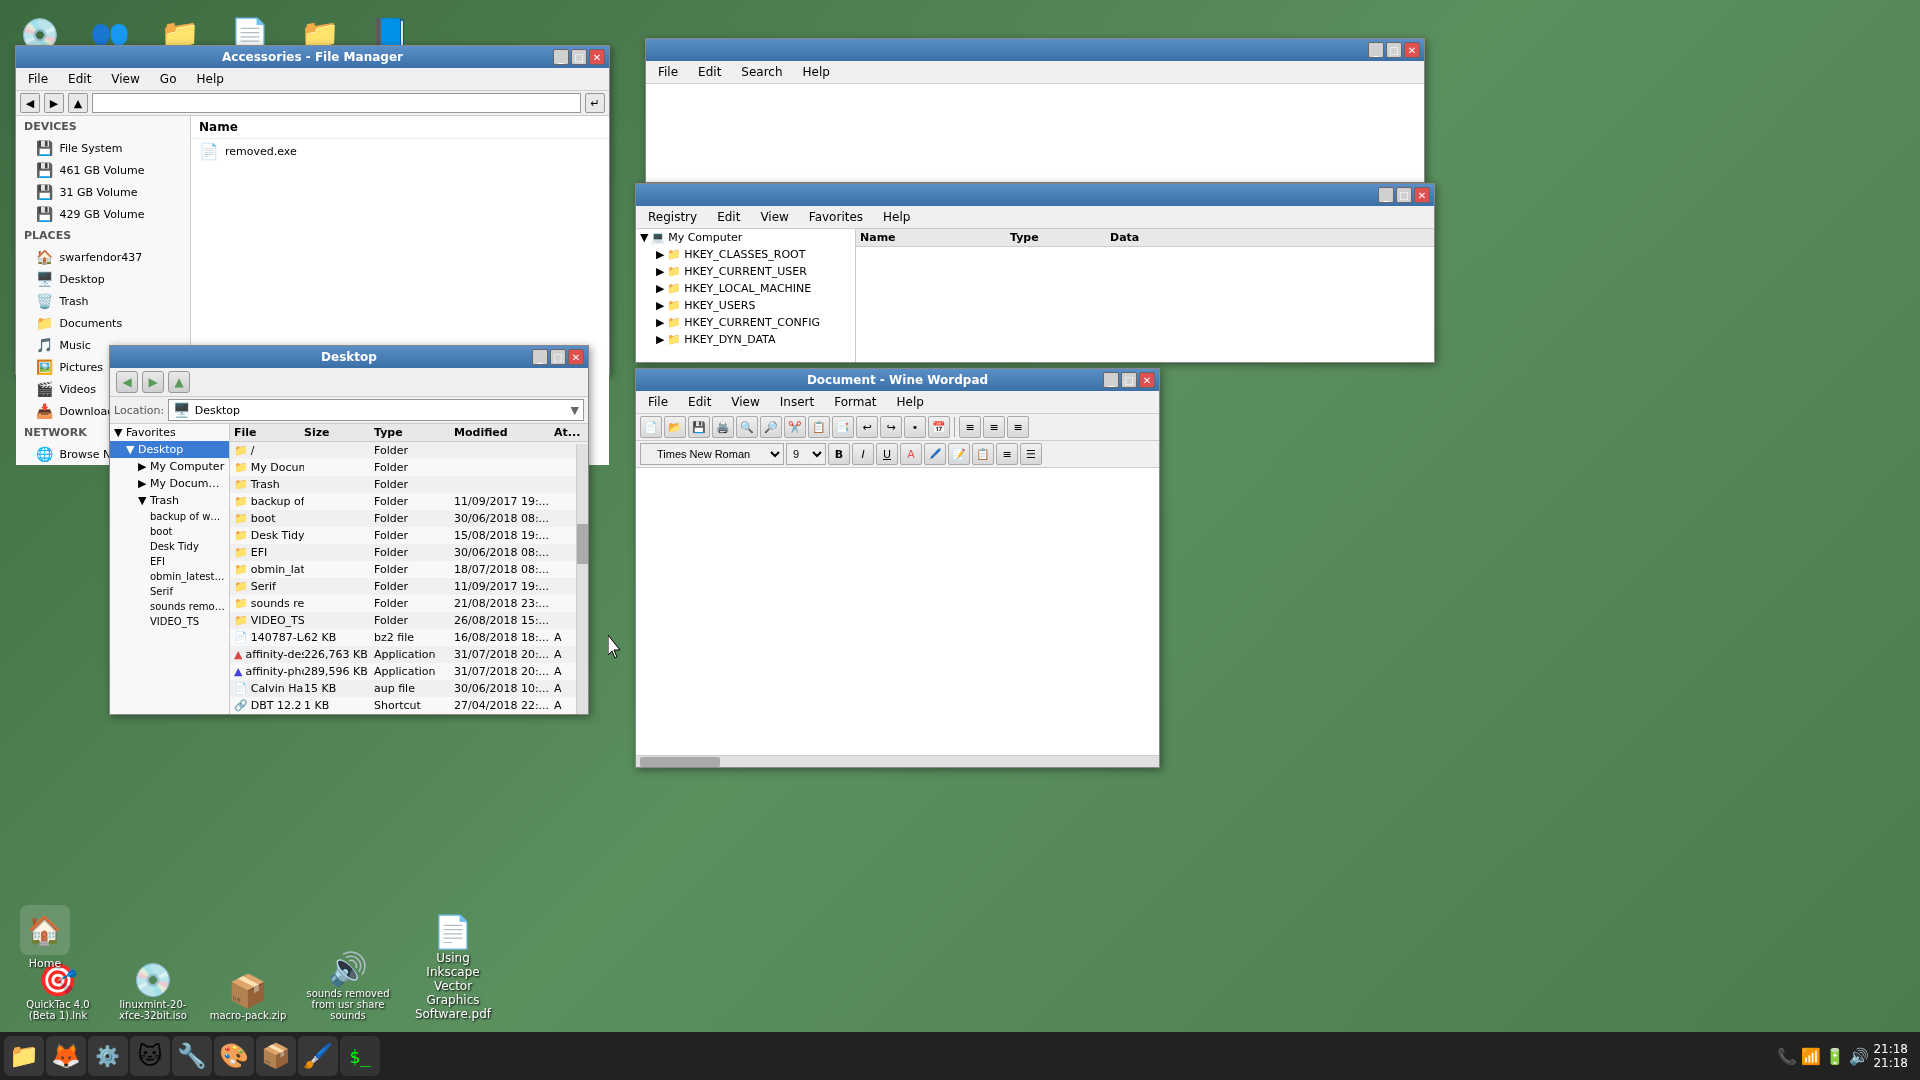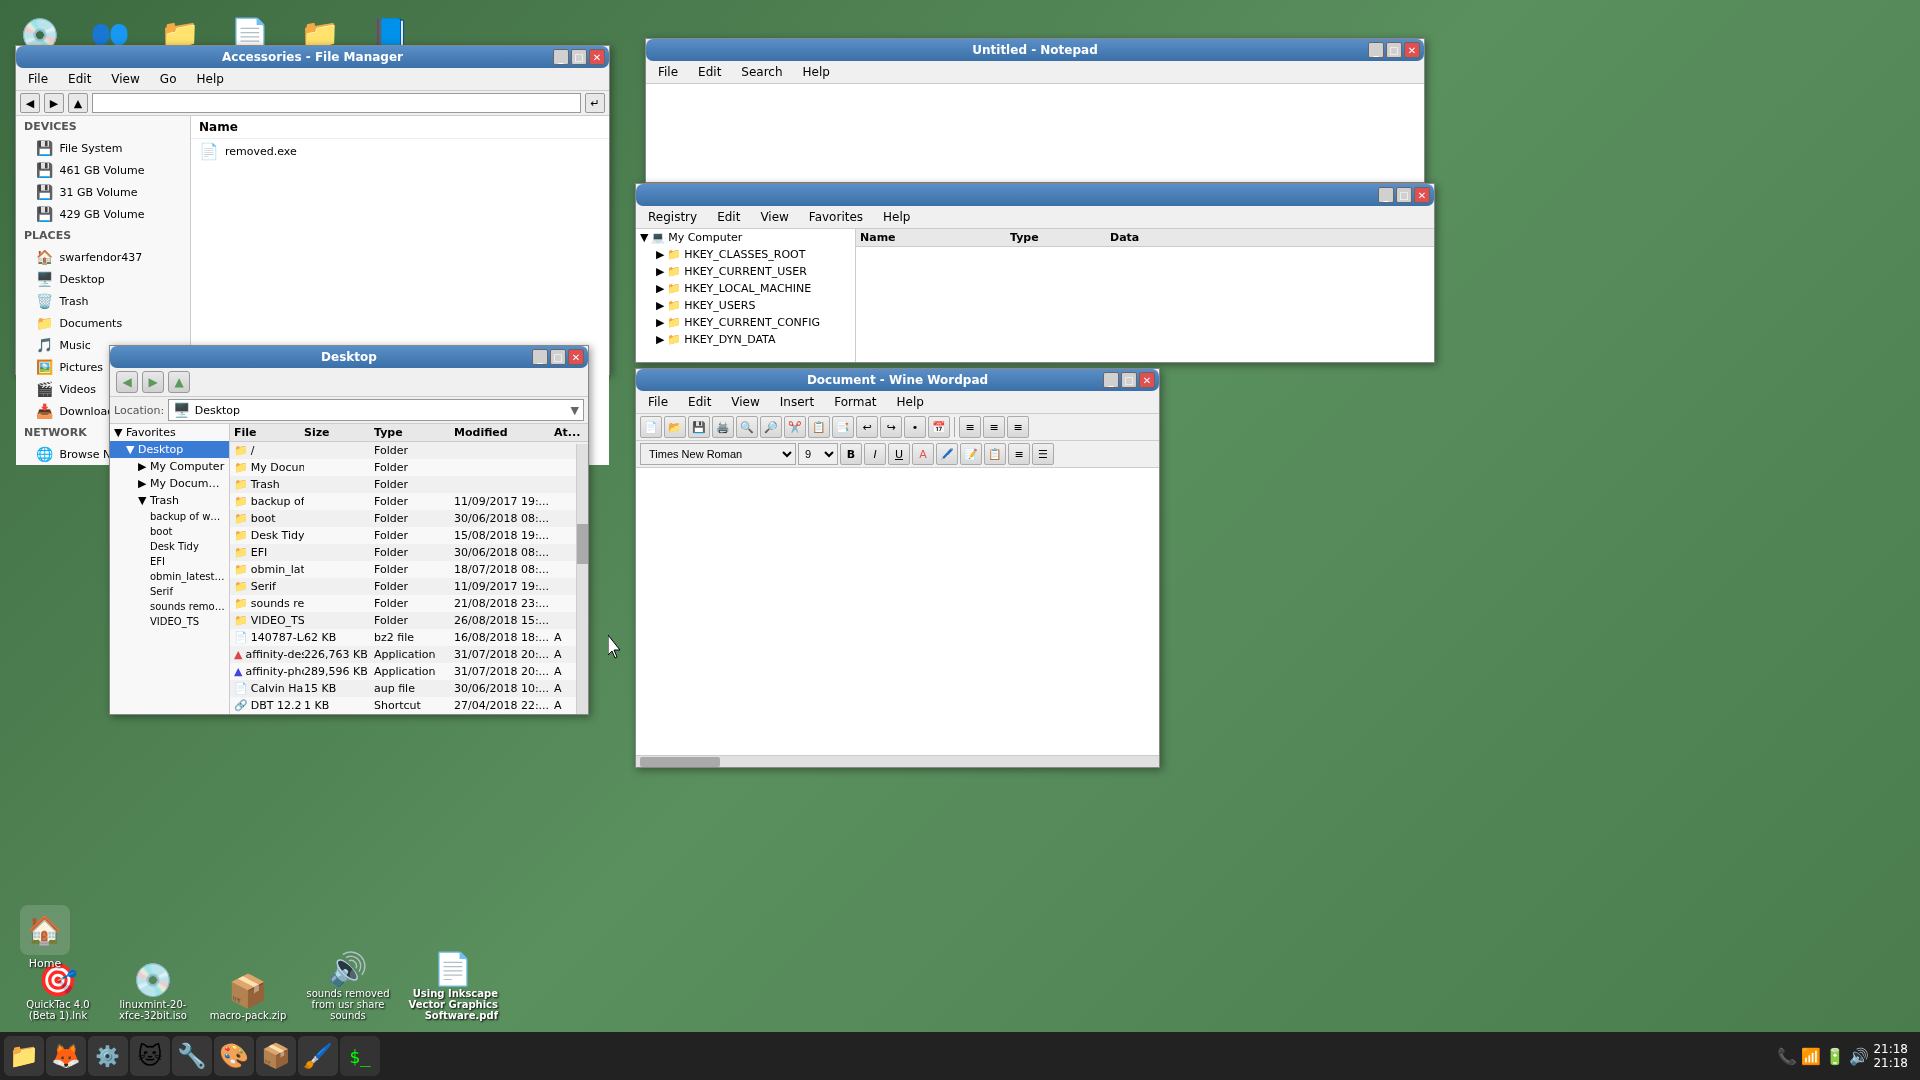--- a/index.html
+++ b/index.html
@@ -33,21 +33,20 @@
       background: linear-gradient(to bottom, #5a8fc8, #3a6fa8);
       color: white;
       height: 22px;
       display: flex;
       align-items: center;
       padding: 0 4px;
       font-size: 12px;
       font-weight: bold;
       flex-shrink: 0;
       position: relative;
-      border-radius: 7px;
     }
     .window-titlebar .title-text {
       flex: 1;
       text-align: center;
       font-size: 12px;
     }
     .window-controls {
       display: flex;
       gap: 2px;
       position: absolute;
@@ -336,25 +335,25 @@
       border: 1px solid #aaa;
       background: linear-gradient(to bottom, #f0f0f0, #d8d8d8);
       cursor: pointer;
       display: flex;
       align-items: center;
       justify-content: center;
       font-size: 11px;
       border-radius: 2px;
     }
     .wp-font-select {
-      width: 156px;
+      width: 144px;
       height: 22px;
       border: 1px solid #aaa;
       font-size: 11px;
-      padding: 0 4px;
+      padding: 0 12px;
     }
     .wp-size-select {
       width: 40px;
       height: 22px;
       border: 1px solid #aaa;
       font-size: 11px;
       padding: 0 2px;
     }
     .wordpad-ruler {
       background: #e8e8e8;
@@ -763,21 +762,20 @@
 
       <div style="position:absolute; right:0; top:20px; bottom:0; width:12px; background:#e0e0e0; border-left:1px solid #ccc;">
         <div style="width:100%; height:40px; background:#aaa; margin-top:80px;"></div>
       </div>
     </div>
   </div>
 </div>
 
 <div class="window notepad-window">
   <div class="window-titlebar">
-    <span class="title-text">Untitled - Notepad</span>
     <div class="window-controls">
       <div class="win-btn min">_</div>
       <div class="win-btn max">□</div>
       <div class="win-btn close">✕</div>
     </div>
   </div>
   <div class="menubar">
     <span class="menubar-item">File</span>
     <span class="menubar-item">Edit</span>
     <span class="menubar-item">Search</span>
@@ -927,21 +925,21 @@
   <div style="display:flex; flex-direction:column; align-items:center; width:80px; cursor:pointer;">
     <div style="font-size:32px;">📦</div>
     <div style="font-size:10px; color:white; text-shadow:1px 1px 2px #000; text-align:center; max-width:80px;">macro-pack.zip</div>
   </div>
   <div style="display:flex; flex-direction:column; align-items:center; width:90px; cursor:pointer;">
     <div style="font-size:32px;">🔊</div>
     <div style="font-size:10px; color:white; text-shadow:1px 1px 2px #000; text-align:center; max-width:90px;">sounds removed from usr share sounds</div>
   </div>
   <div style="display:flex; flex-direction:column; align-items:center; width:90px; cursor:pointer;">
     <div style="font-size:32px;">📄</div>
-    <div style="font-size:10px; color:white; text-shadow:1px 1px 2px #000; text-align:right; max-width:90px;font-weight:bold;">Using Inkscape Vector Graphics Software.pdf</div>
+    <div style="font-size:12px; color:white; text-shadow:1px 1px 2px #000; text-align:center; max-width:90px;">Using Inkscape Vector Graphics Software.pdf</div>
   </div>
 </div>
 
 <div style="position:absolute; bottom:110px; left:20px; display:flex; flex-direction:column; align-items:center; cursor:pointer;">
   <div style="width:50px; height:50px; background:rgba(255,255,255,0.15); border-radius:8px; display:flex; align-items:center; justify-content:center; font-size:28px;">🏠</div>
   <div style="font-size:11px; color:white; text-shadow:1px 1px 2px #000; margin-top:2px;">Home</div>
 </div>
 
 <div class="taskbar">
   <div class="taskbar-app">📁</div>

